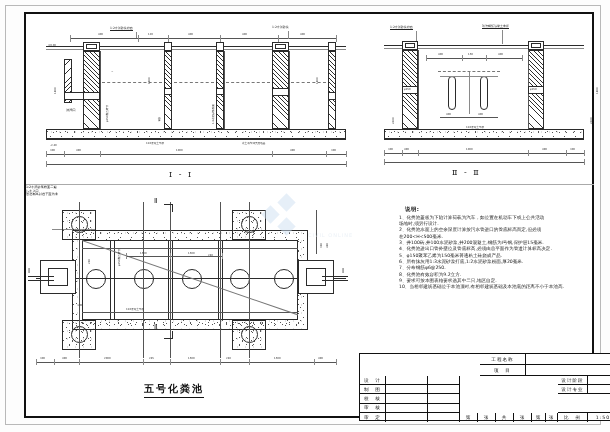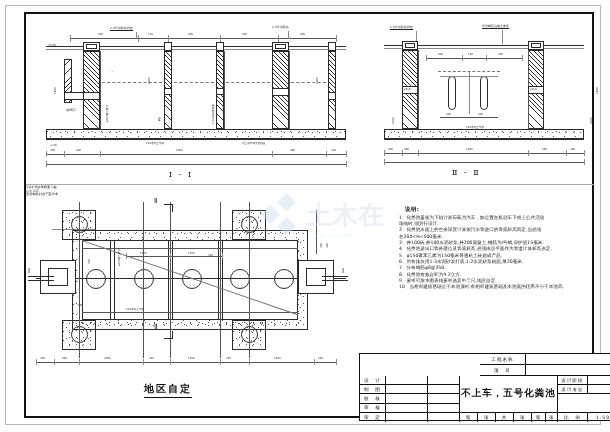--- a/index.html
+++ b/index.html
@@ -421,28 +421,27 @@
       <div class="ln v xthin" style="left:310px;top:173px;height:6px;"></div>
       <div class="dt" style="left:14px;top:171px;">300</div>
       <div class="dt" style="left:36px;top:171px;">490</div>
       <div class="dt" style="left:78px;top:171px;">2000</div>
       <div class="dt" style="left:123px;top:171px;">245</div>
       <div class="dt" style="left:162px;top:171px;">1500</div>
       <div class="dt" style="left:200px;top:171px;">240</div>
       <div class="dt" style="left:248px;top:171px;">1500</div>
       <div class="dt" style="left:292px;top:171px;">490</div>
 
-      <div class="plan-title" style="left:118px;top:196px;">地区自定</div>
+      <div class="plan-title" style="left:118px;top:196px;">五号化粪池</div>
     </div>
 
     <div id="wm">
       <div class="wm-d" style="left:2px;top:18px;"></div>
       <div class="wm-d" style="left:18px;top:6px;"></div>
       <div class="wm-d" style="left:18px;top:30px;"></div>
-      <div class="wm-t" style="left:44px;top:8px;">土木在</div>
       <div class="wm-s" style="left:46px;top:42px;">CIVIL ONLINE</div>
     </div>
 
     <div id="notes">
       <div class="n-title">说明:</div>
       <div class="n-line">1、化粪池盖板为下陷计算荷载为汽车，如位置在机动车下或上公共活动</div>
       <div class="n-line">场地时,须另行设计.</div>
       <div class="n-line">2、化粪池水面上的空余深度计算按污水管进口的管底标高而定,但必须</div>
       <div class="n-line">在200&lt;H&lt;500毫米.</div>
       <div class="n-line">3、井100砖,井100水泥砂浆,井200混凝土,钢筋为Ⅰ号钢,保护层15毫米.</div>
@@ -473,21 +472,20 @@
       <div class="tb-blank" style="left:26px;top:40.4px;width:42px;height:9.2px;"></div>
       <div class="tb-blank" style="left:26px;top:49.6px;width:42px;height:9.2px;"></div>
       <div class="tb-blank bb" style="left:26px;top:58.8px;width:42px;height:9.2px;"></div>
 
       <div class="tb-blank" style="left:68px;top:22px;width:32px;height:9.2px;"></div>
       <div class="tb-blank" style="left:68px;top:31.2px;width:32px;height:9.2px;"></div>
       <div class="tb-blank" style="left:68px;top:40.4px;width:32px;height:9.2px;"></div>
       <div class="tb-blank" style="left:68px;top:49.6px;width:32px;height:9.2px;"></div>
       <div class="tb-blank bb" style="left:68px;top:58.8px;width:32px;height:9.2px;"></div>
 
-      <div class="tb-main" style="left:100px;top:22px;width:98px;height:36.8px;">不上车，五号化粪池</div>
 
       <div class="tb-cell" style="left:198px;top:22px;width:30px;height:9.2px;">设计阶段</div>
       <div class="tb-blank" style="left:228px;top:22px;width:30px;height:9.2px;border-right:none;"></div>
       <div class="tb-cell" style="left:198px;top:31.2px;width:30px;height:9.2px;">设计专业</div>
       <div class="tb-blank" style="left:228px;top:31.2px;width:30px;height:9.2px;border-right:none;"></div>
       <div class="tb-blank" style="left:198px;top:40.4px;width:60px;height:18.4px;border-right:none;"></div>
 
       <div class="tb-cell bb" style="left:100px;top:58.8px;width:18px;height:9.2px;">第</div>
       <div class="tb-cell bb" style="left:118px;top:58.8px;width:18px;height:9.2px;">张</div>
       <div class="tb-cell bb" style="left:136px;top:58.8px;width:18px;height:9.2px;">共</div>

